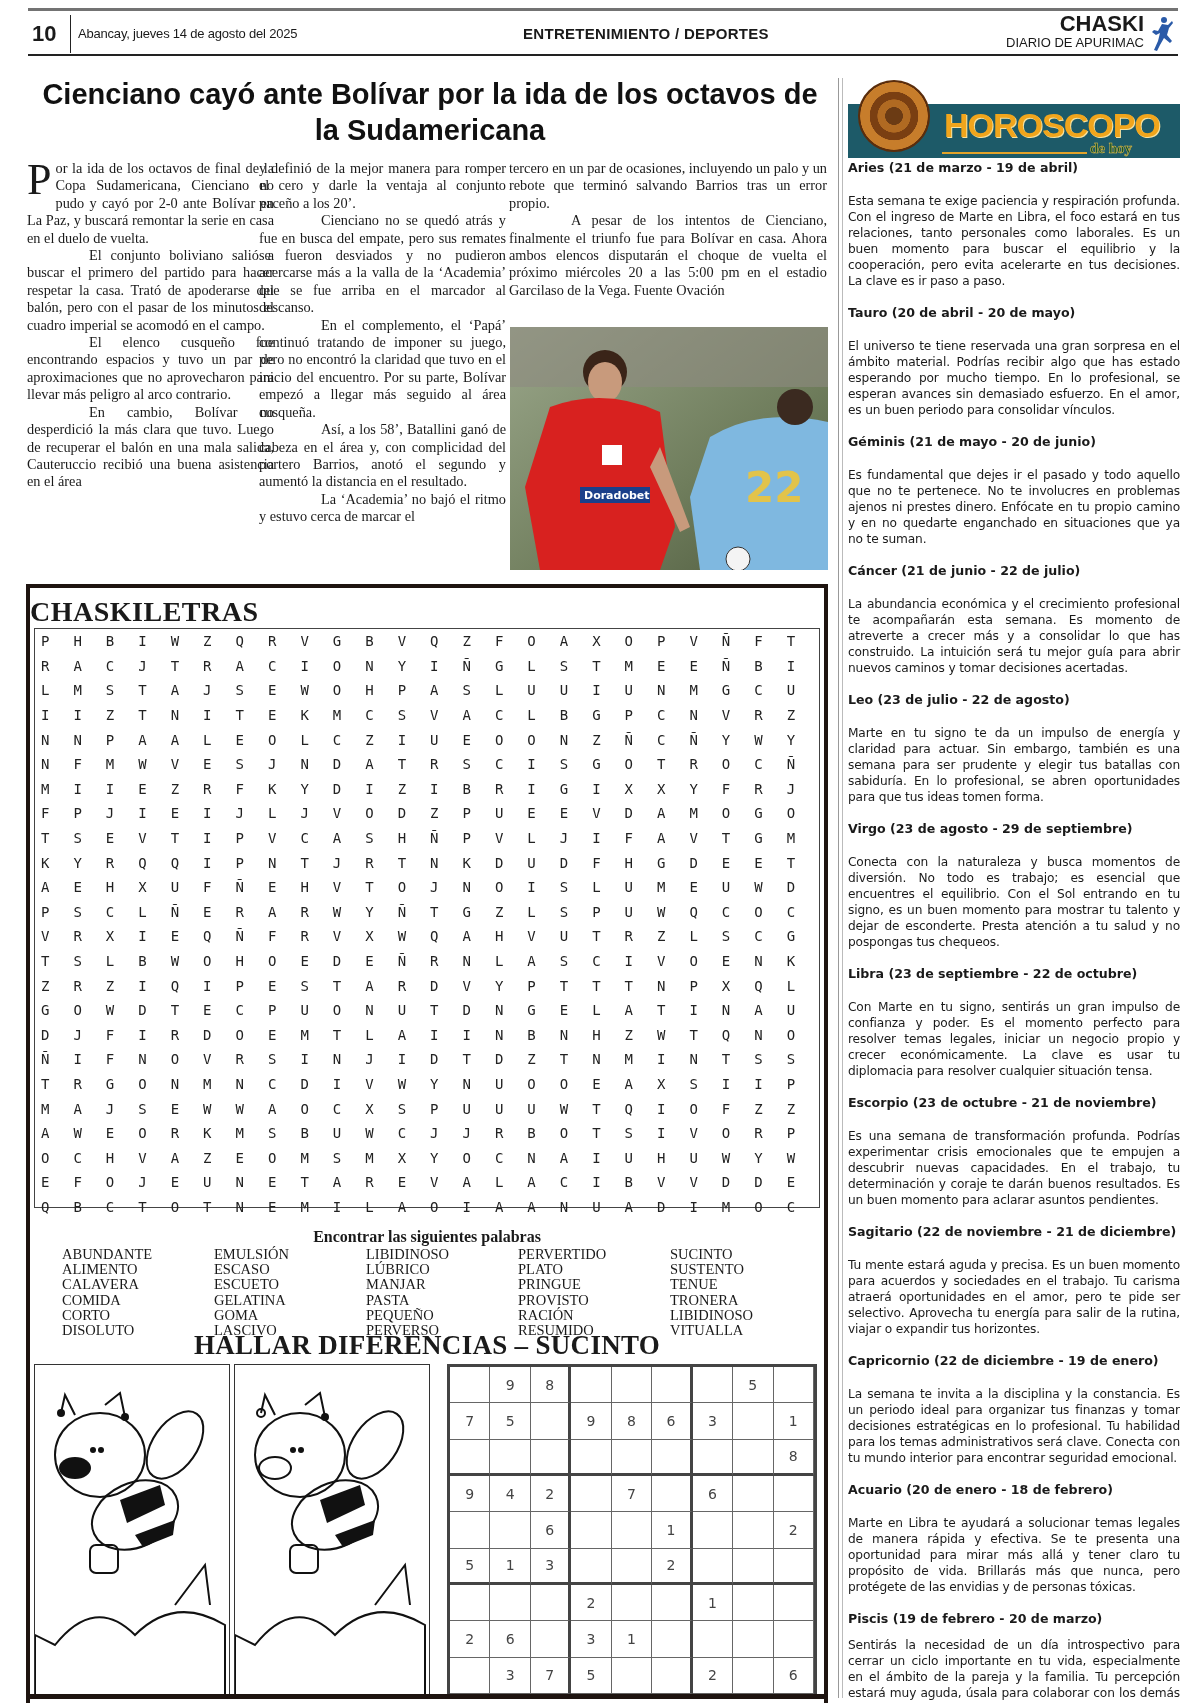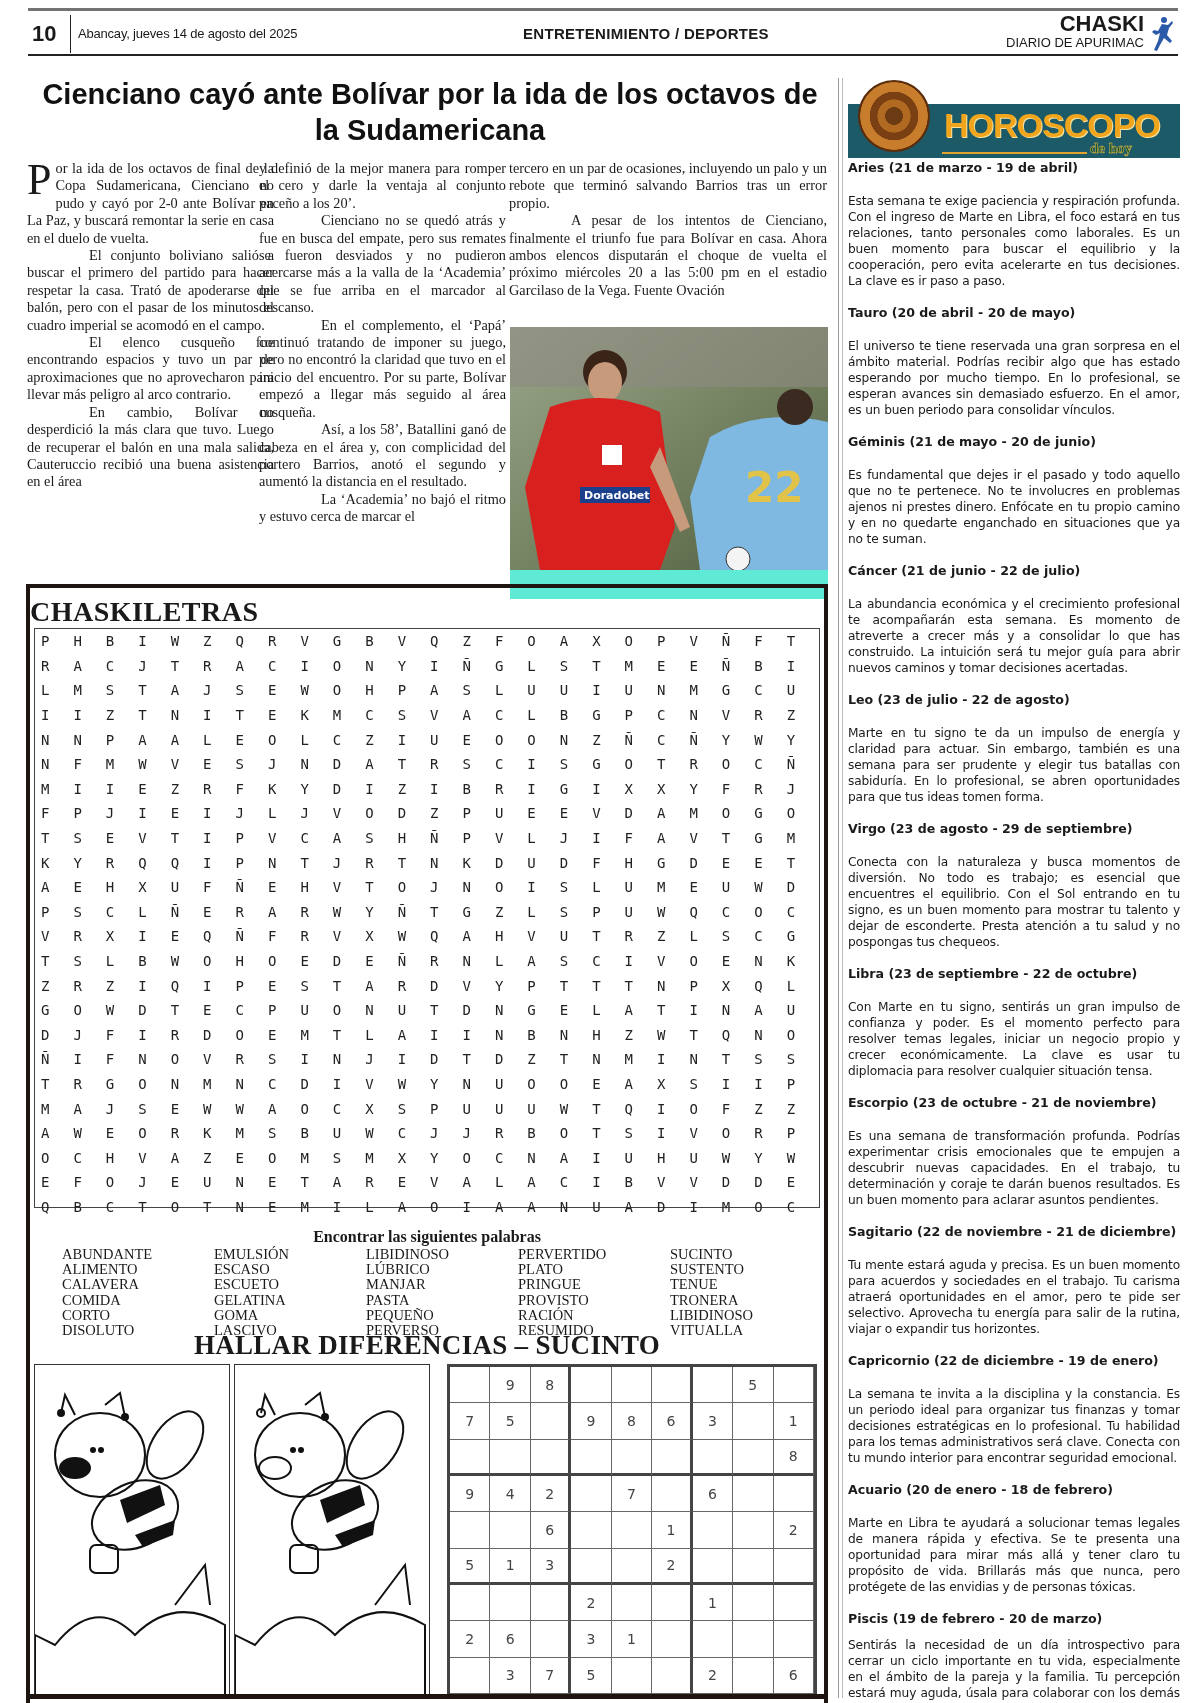--- a/index.html
+++ b/index.html
@@ -17,21 +17,21 @@
   .hdr .brand .b2 { font-size: 13px; line-height: 16px; }
   .hdr .runner { position: absolute; right: 2px; top: 4px; width: 28px; height: 38px; }
 
   
   .art-title { position: absolute; left: 30px; top: 76px; width: 800px; text-align: center; font-family: "Liberation Sans", sans-serif; font-weight: bold; font-size: 29px; line-height: 36px; color: #111; }
   .col { position: absolute; top: 160px; width: 247px; font-size: 14.3px; line-height: 17.4px; text-align: justify; hyphens: auto; }
   .col p { text-indent: 62px; }
   .col p.noind { text-indent: 0; }
   .col1 { left: 27px; } .col2 { left: 259px; } .col3 { left: 509px; width: 318px; }
   .dropcap { float: left; font-size: 44px; line-height: 36px; padding-right: 4px; margin-top: 2px; }
-  .photo { position: absolute; left: 510px; top: 327px; width: 318px; height: 272px; overflow: hidden; background: #5eead4; }
+  .photo { position: absolute; left: 510px; top: 327px; width: 318px; height: 243px; overflow: hidden; background: #5eead4; }
 
   
   .vrule { position: absolute; left: 838px; top: 78px; width: 1px; height: 1620px; background: #999; }
   .vrule2 { position: absolute; left: 842px; top: 78px; width: 1px; height: 1620px; background: #bbb; }
 
   
   .horo-banner { position: absolute; left: 848px; top: 104px; width: 332px; height: 54px; background: #1d5a68; }
   .horo-wheel { position: absolute; left: 858px; top: 80px; width: 72px; height: 72px; border-radius: 50%; background: radial-gradient(circle, #6b3b14 0 18%, #b06a22 19% 34%, #7a3f12 35% 50%, #c77d2b 51% 70%, #5e2f0e 71%); border: 2px solid #5a2d0c; }
   .horo-word { position: absolute; left: 944px; top: 106px; font-family: "Liberation Sans", sans-serif; font-weight: bold; font-size: 34px; color: #f0a51c; letter-spacing: -1px; text-shadow: 1px 1px 0 #f7e2a0; }
   .horo-sub { position: absolute; left: 1090px; top: 140px; font-family: "Liberation Serif", serif; font-weight: bold; font-size: 15px; color: #14532d; -webkit-text-stroke: 0.5px #f2c24a; }

